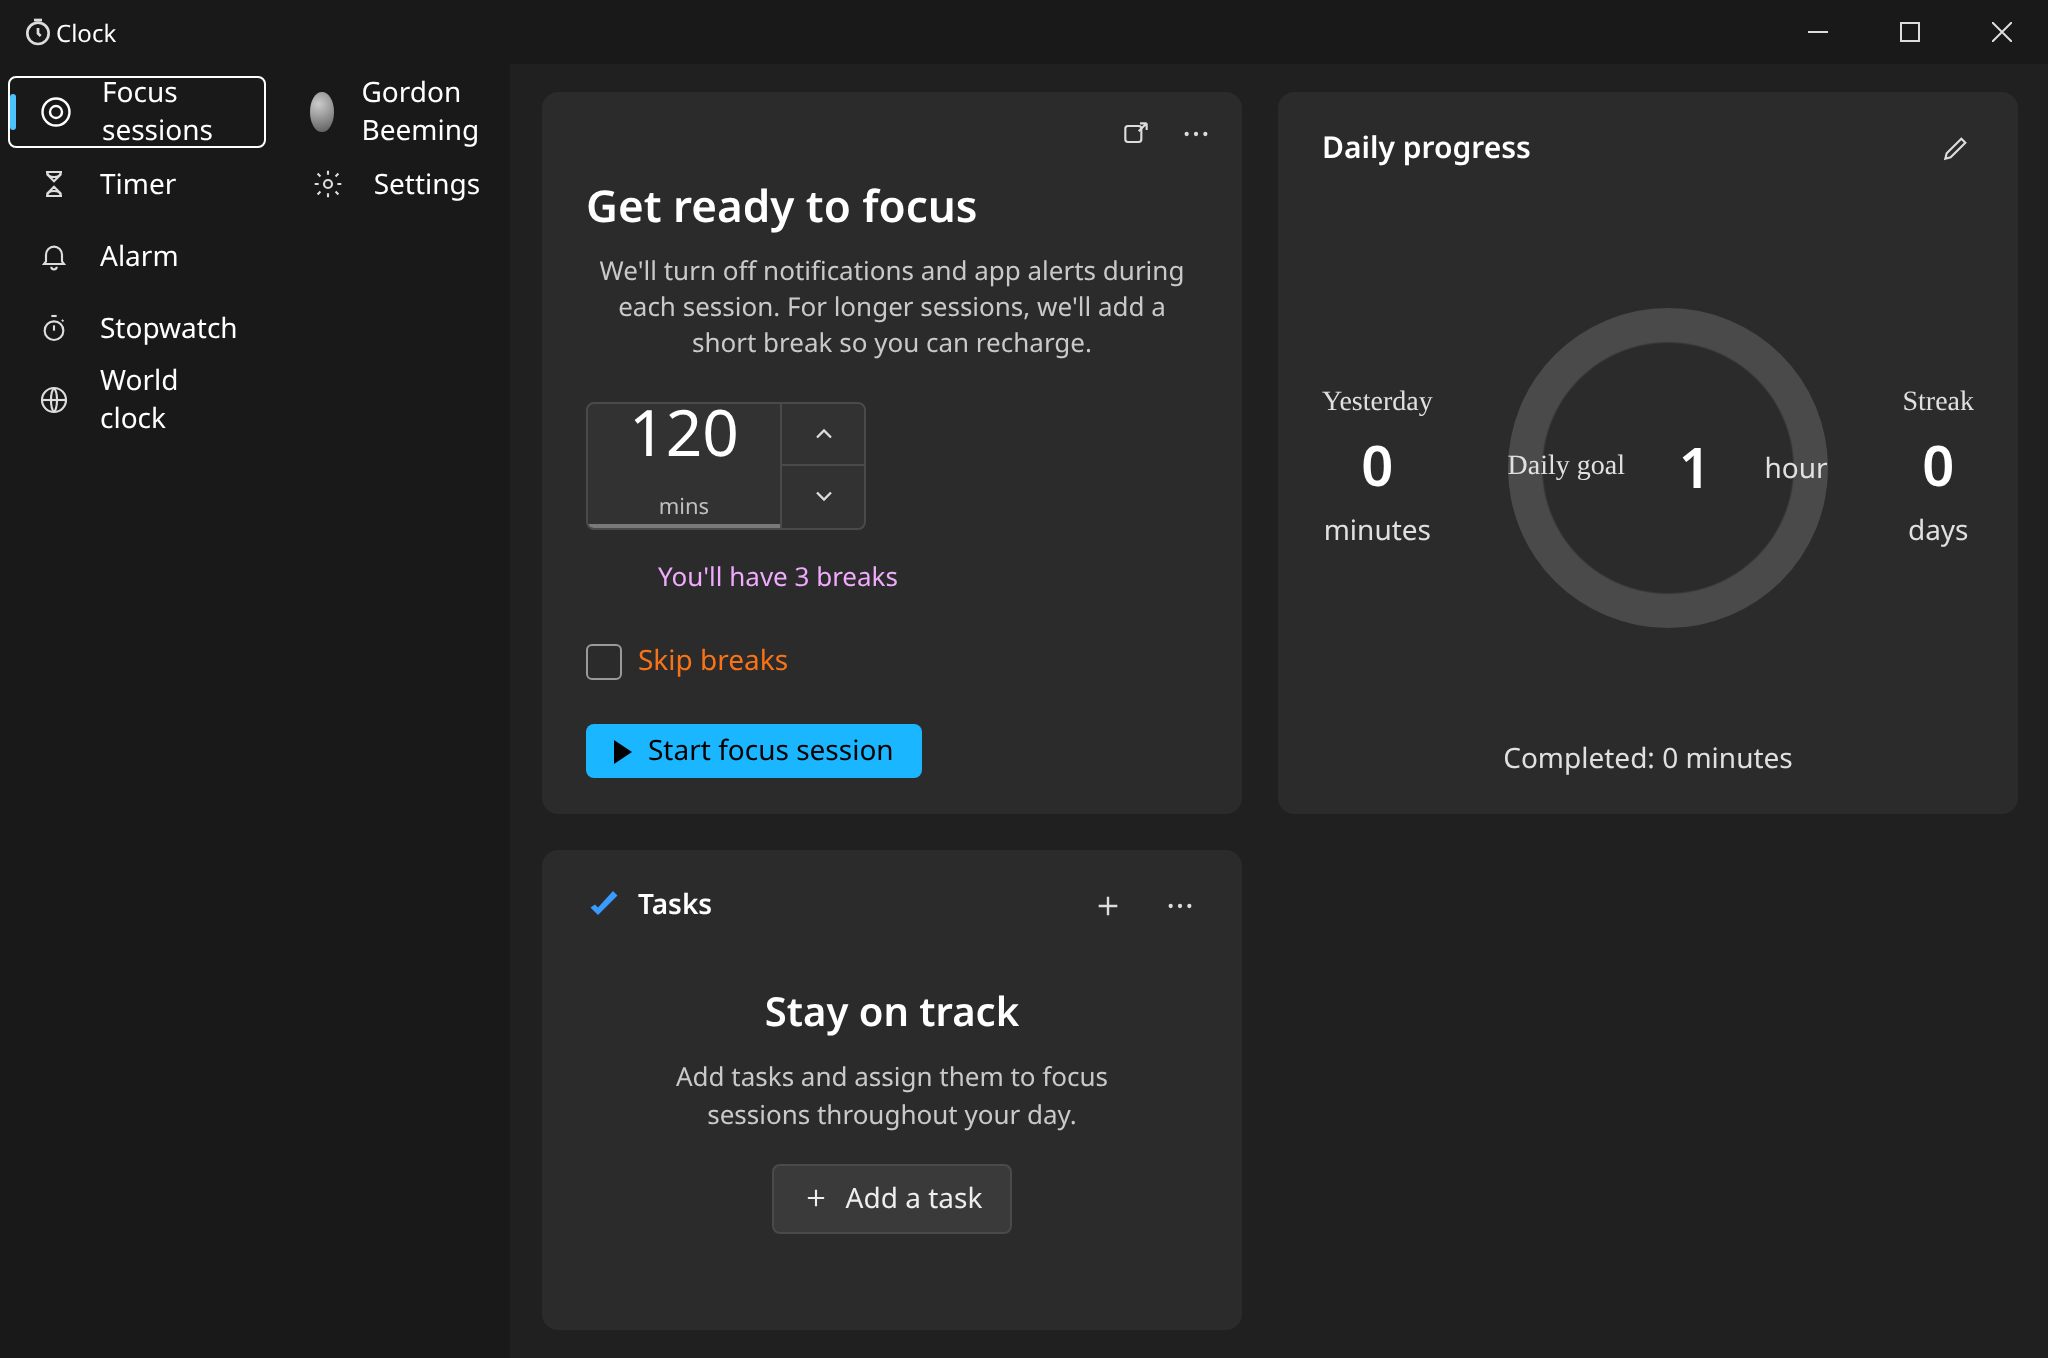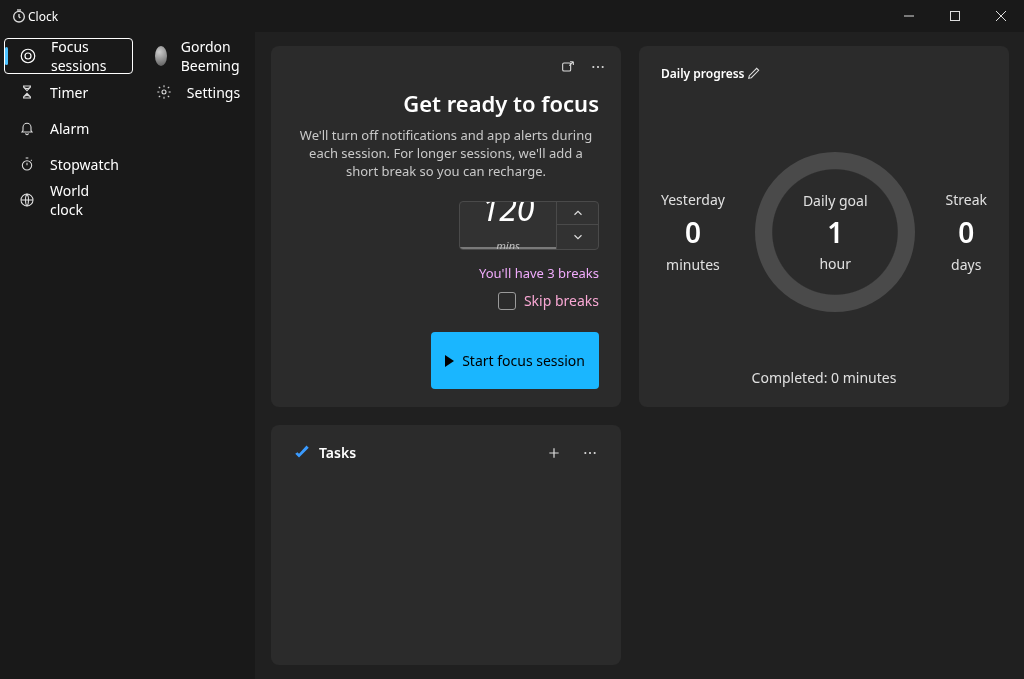--- a/index.html
+++ b/index.html
@@ -25,46 +25,46 @@
   .nav{flex:1;}
   .nav-item,.bottom-item{display:flex;align-items:center;gap:14px;height:36px;padding:0 14px;font-size:14px;color:var(--text);border-radius:4px;margin:0 4px;}
   .nav-item.active{border:1px solid #ffffff;position:relative;}
   .nav-item.active::before{content:"";position:absolute;left:0;top:8px;bottom:8px;width:3px;background:#4cc2ff;border-radius:2px;}
   .sidebar-bottom{padding-bottom:22px;}
   .icon{width:18px;height:18px;display:flex;align-items:center;justify-content:center;color:#e8e8e8;flex-shrink:0;}
   .avatar{width:20px;height:20px;border-radius:50%;background:radial-gradient(circle at 35% 30%,#ccc,#555);}
   .main{flex:1;padding:14px 16px;display:grid;grid-template-columns:350px 370px;grid-template-rows:auto auto;gap:18px;align-content:start;}
   .card{background:var(--card);border-radius:8px;padding:18px 22px;position:relative;}
   .card-head-icons{position:absolute;top:12px;right:14px;display:flex;gap:12px;color:#ddd;}
-  .focus-card{grid-column:1;grid-row:1;min-height:358px;display:flex;flex-direction:column;align-items:flex-end;text-align:center;}
+  .focus-card{grid-column:1;grid-row:1;min-height:358px;display:flex;flex-direction:column;align-items:flex-start;text-align:center;}
   .focus-title{font-size:22px;font-weight:600;margin:24px 0 8px;}
   .focus-sub{font-size:13px;color:var(--text-sub);line-height:1.4;max-width:320px;}
   .duration{margin-top:20px;display:flex;border:1px solid #4a4a4a;border-radius:4px;overflow:hidden;background:#323232;}
-  .dur-val{width:96px;border-bottom:2px solid #7a7a7a;display:flex;flex-direction:column;align-items:center;justify-content:center;padding:4px 0 6px;font-style:italic;}
+  .dur-val{width:96px;border-bottom:2px solid #7a7a7a;display:flex;flex-direction:column;align-items:center;justify-content:center;padding:4px 0 6px;}
   .dur-num{font-size:32px;line-height:1;}
   .dur-unit{font-size:11px;color:#c0c0c0;margin-top:13px;}
   .dur-btns{display:flex;flex-direction:column;}
   .dur-btn{width:42px;height:31px;border-left:1px solid #4a4a4a;display:flex;align-items:center;justify-content:center;color:#ddd;}
   .dur-btn:first-child{border-bottom:1px solid #4a4a4a;}
   .breaks-info{margin-top:14px;font-size:13px;color:#f0abfc;margin-left:36px;}
-  .skip{margin-top:9px;display:flex;align-items:center;gap:8px;font-size:14px;color:#f9a8d4;}
+  .skip{margin-top:24px;display:flex;align-items:center;gap:8px;font-size:14px;color:#f97316;}
   .checkbox{width:18px;height:18px;border:1.5px solid #9a9a9a;border-radius:3px;}
-  .start-btn{margin-top:22px;background:var(--accent);color:#000;border:none;border-radius:4px;padding:19px 14px;font-size:14px;display:flex;align-items:center;gap:8px;cursor:pointer;}
+  .start-btn{margin-top:22px;background:var(--accent);color:#000;border:none;border-radius:4px;padding:4px 14px;font-size:14px;display:flex;align-items:center;gap:8px;cursor:pointer;}
   .start-btn .play{width:0;height:0;border-left:9px solid #000;border-top:6px solid transparent;border-bottom:6px solid transparent;}
   .progress-card{grid-column:2;grid-row:1;min-height:358px;}
-  .progress-head{display:flex;align-items:center;font-size:12px;font-weight:600;}
+  .progress-head{display:flex;justify-content:space-between;align-items:center;font-size:15px;font-weight:600;}
   .progress-body{display:flex;align-items:center;justify-content:space-between;margin-top:70px;}
   .stat{display:flex;flex-direction:column;align-items:center;gap:4px;}
-  .stat-label{font-size:14px;color:#e0e0e0;}
+  .stat-label{font-size:14px;color:#e0e0e0;font-family:Liberation Serif, serif;}
   .stat-val{font-size:28px;font-weight:600;}
   .stat-unit{font-size:14px;color:#e0e0e0;}
   .ring{width:160px;height:160px;border-radius:50%;background:
      radial-gradient(circle,var(--card) 55%,transparent 56%),
      conic-gradient(var(--ring-track) 0deg,var(--ring-track) 360deg);
-     display:flex;flex-direction:column;align-items:center;justify-content:center;gap:3px;}
+     display:flex;flex-direction:row;align-items:center;justify-content:space-between;gap:17px;}
   .completed{margin-top:56px;text-align:center;font-size:14px;color:#e0e0e0;}
   .tasks-card{grid-column:1;grid-row:2;min-height:240px;display:flex;flex-direction:column;}
   .tasks-head{display:flex;align-items:center;gap:8px;font-size:14px;font-weight:600;}
   .tasks-head .spacer{flex:1;}
   .tasks-body{flex:1;display:flex;flex-direction:column;align-items:center;justify-content:center;text-align:center;gap:10px;}
   .tasks-title{font-size:20px;font-weight:600;}
   .tasks-sub{font-size:13px;color:var(--text-sub);max-width:260px;line-height:1.4;}
   .add-task-btn{margin-top:6px;background:#3a3a3a;border:1px solid #4a4a4a;border-radius:4px;padding:7px 14px;display:flex;align-items:center;gap:8px;font-size:14px;color:#eee;}
   svg{display:block;}
 </style>
@@ -263,16 +263,26 @@
             </svg>
         </span>
         <span class="icon" style="margin-left:10px">
           <svg viewBox="0 0 24 24" width="16" height="16" fill="#ddd">
               <circle cx="5" cy="12" r="1.6"></circle>
               <circle cx="12" cy="12" r="1.6"></circle>
               <circle cx="19" cy="12" r="1.6"></circle>
             </svg>
         </span>
       </div>
+      <div class="tasks-body">
+        <div class="tasks-title">Stay on track</div>
+        <div class="tasks-sub">Add tasks and assign them to focus sessions throughout your day.</div>
+        <button class="add-task-btn">
+          <svg viewBox="0 0 24 24" width="14" height="14" fill="none" stroke="#eee" stroke-width="1.8">
+              <path d="M12 5v14M5 12h14"></path>
+            </svg>
+          <span>Add a task</span>
+        </button>
+      </div>
     </div>
 
   </div>
 </div>
 
 </body></html>

